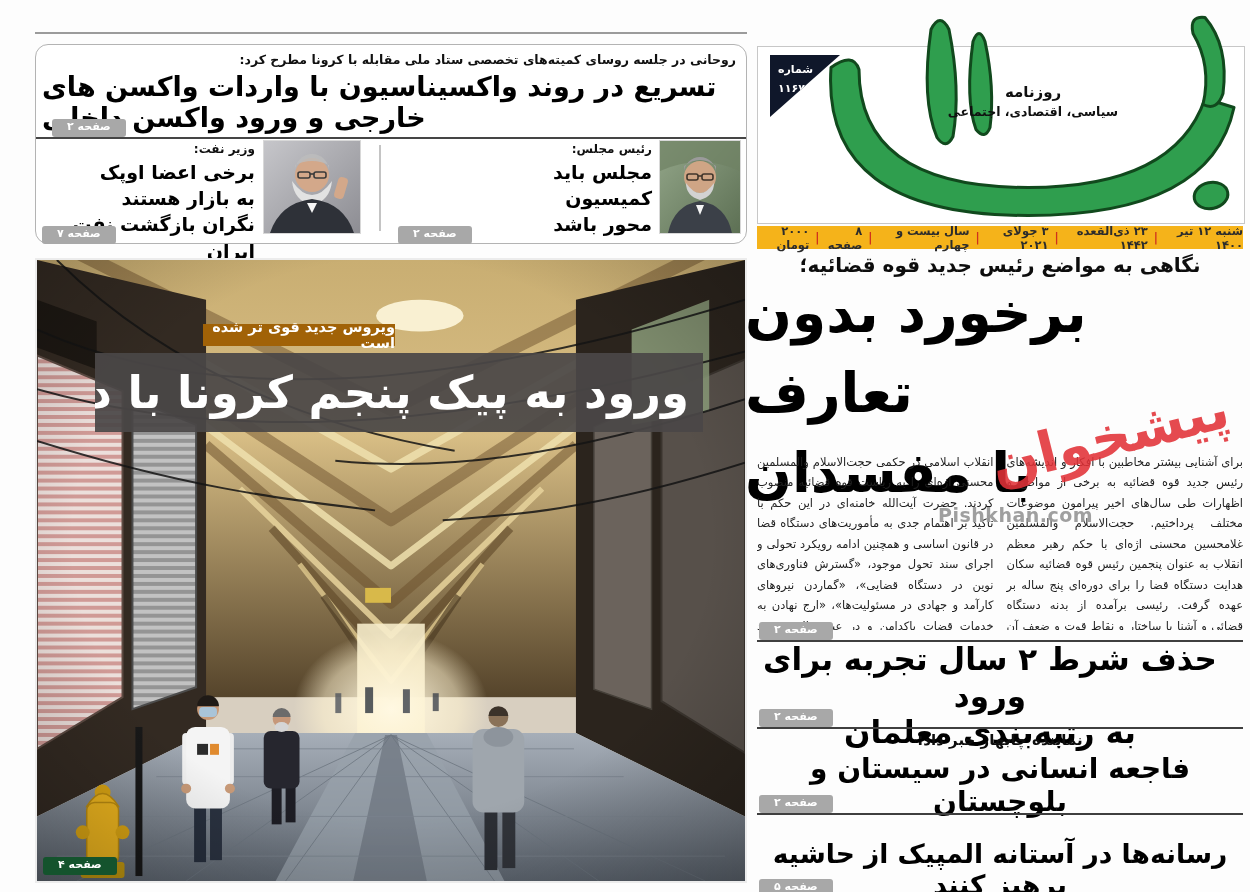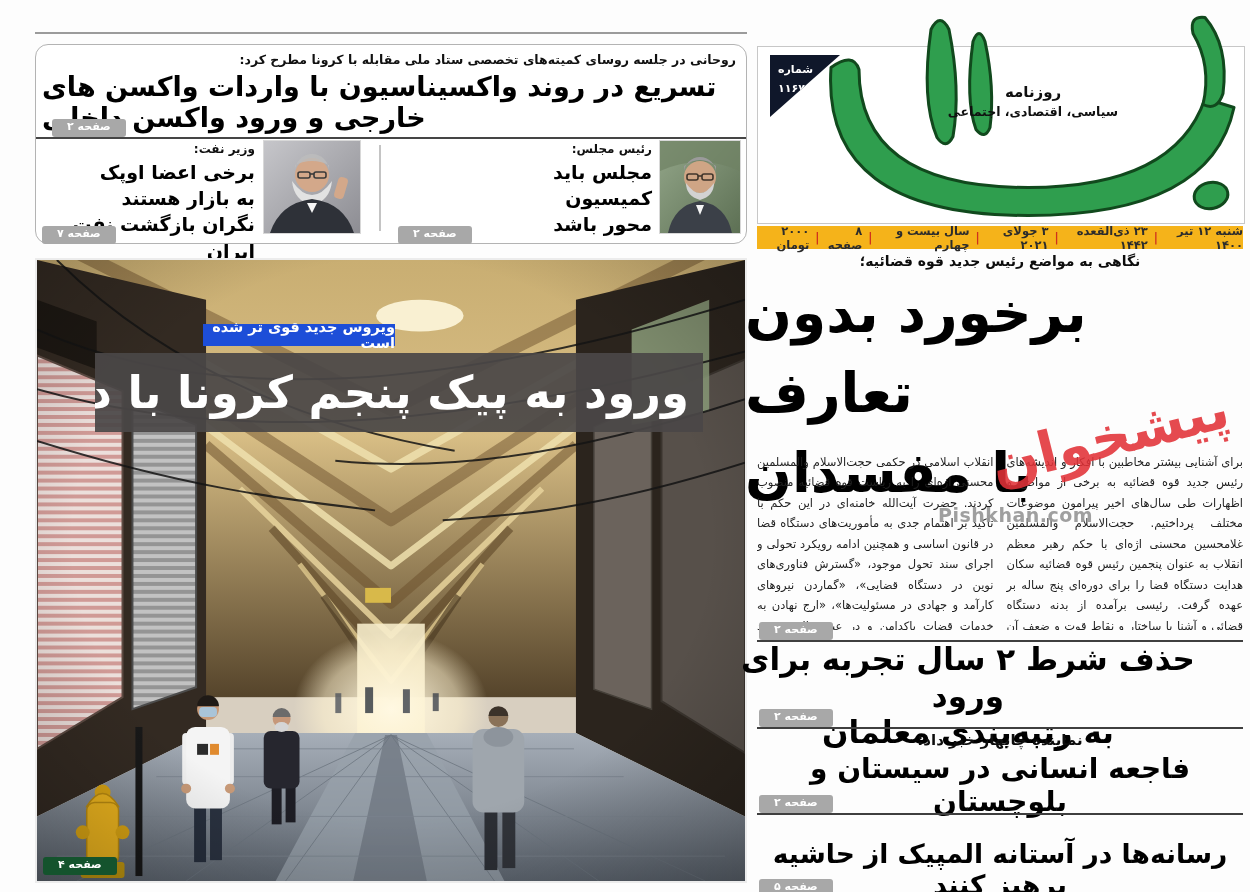--- a/index.html
+++ b/index.html
@@ -53,37 +53,37 @@
   .item-oil{left:0;width:343px;}
   .item-oil .mini-photo{right:18px;width:96px;height:92px;}
   .item-oil .kick{right:124px;}
   .item-oil .hlines{right:124px;}
   .item-oil .ptag{left:6px;bottom:-1px;}
 
   
   .mainphoto{left:35px;top:258px;width:712px;height:625px;margin:0;background:#d8cfc0;
              border:2px solid #ececec;box-sizing:border-box;}
   .mainphoto svg{position:absolute;inset:0;width:100%;height:100%;}
-  .photo-badge{position:absolute;left:166px;top:64px;width:192px;height:22px;background:#1d4ed8;
+  .photo-badge{position:absolute;left:166px;top:64px;width:192px;height:22px;background:#a16207;
                color:#fff;font-size:14.5px;font-weight:bold;display:flex;align-items:center;
                justify-content:center;}
   .photo-banner{position:absolute;left:58px;top:93px;width:608px;height:79px;background:rgba(74,71,71,0.93);
                 color:#fff;font-size:45px;font-weight:bold;text-align:right;line-height:79px;
                 padding:0 14px 0 0;box-sizing:border-box;letter-spacing:-1px;white-space:nowrap;overflow:hidden;}
   .photo-ptag{left:6px;bottom:6px;background:#14532d;}
 
   
-  .jkicker{left:757px;top:253px;width:486px;text-align:center;font-size:14px;font-weight:bold;color:#0d0d0d;}
+  .jkicker{left:757px;top:253px;width:486px;text-align:center;font-size:20px;font-weight:bold;color:#0d0d0d;}
   .mega{left:745px;top:274px;width:505px;margin:0;text-align:left;font-size:55px;font-weight:bold;
         color:#000;line-height:1.45;letter-spacing:-1.5px;}
   .bodytext{left:757px;top:452px;width:486px;height:178px;display:flex;gap:13px;
             font-size:11.5px;line-height:1.78;text-align:justify;color:#1f1f1f;overflow:hidden;}
   .bodytext .col{flex:1;}
   .h2story{position:absolute;margin:0;text-align:center;font-weight:bold;color:#000;letter-spacing:-0.5px;}
-  .teachers{left:725px;top:641px;width:486px;font-size:31px;line-height:1.18;}
+  .teachers{left:747px;top:641px;width:486px;font-size:31px;line-height:1.18;}
   .sistan{left:757px;top:752px;width:486px;font-size:28px;}
   .olympics{left:757px;top:838px;width:486px;font-size:26.5px;}
   .ckick{position:absolute;width:486px;left:757px;text-align:center;font-size:15px;font-weight:bold;color:#0d0d0d;}
   .rule1{left:757px;top:610px;width:486px;height:30px;}
   .rule2{left:757px;top:697px;width:486px;height:30px;}
   .rule3{left:757px;top:783px;width:486px;height:30px;}
   .tag5{left:759px;top:879px;}
 
   
   .wm-fa{left:988px;top:404px;font-size:56px;font-weight:bold;color:#e23238;opacity:.88;

